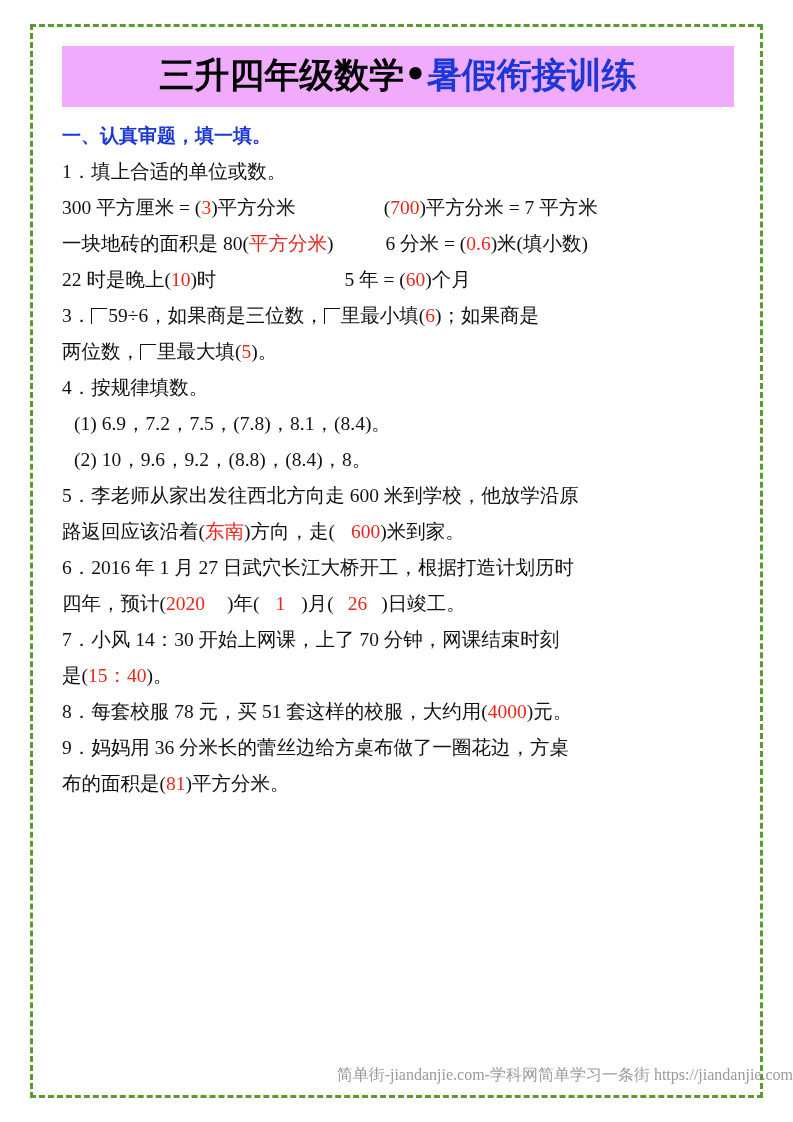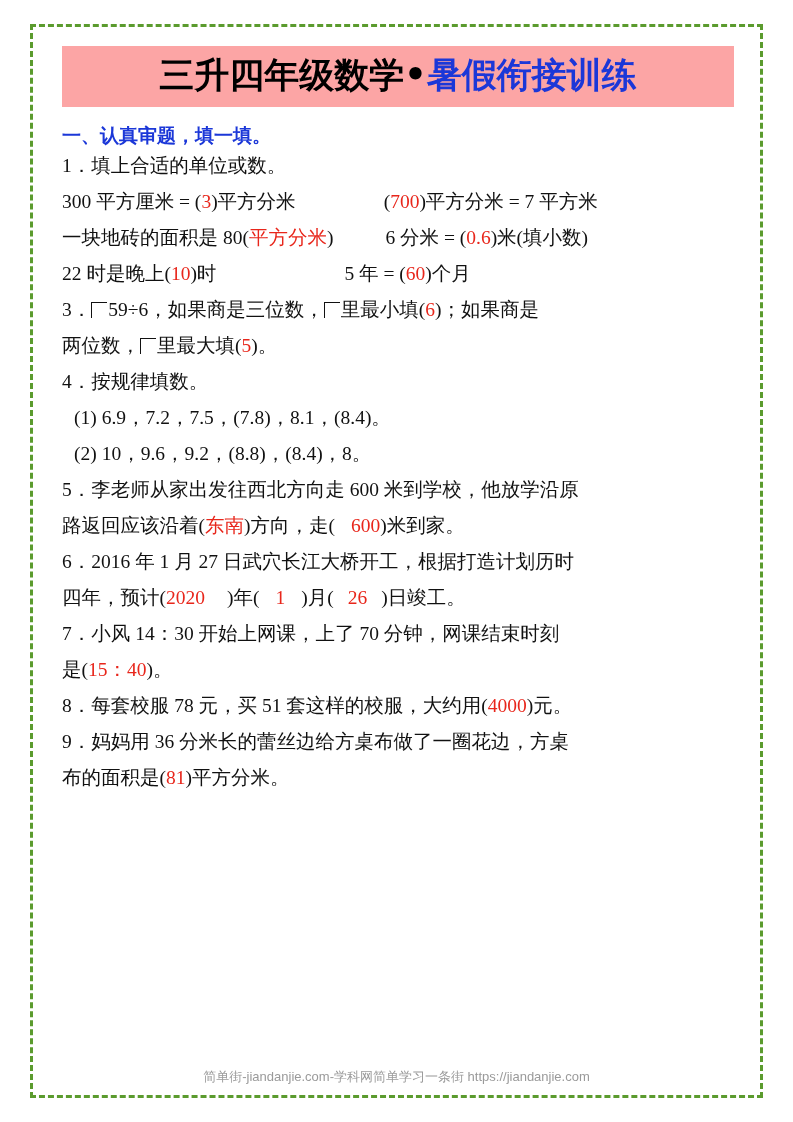--- a/index.html
+++ b/index.html
@@ -24,21 +24,21 @@
     border: 3px dashed #5b9b2e;
     box-sizing: border-box;
   }
   .content {
     position: absolute;
     left: 62px;
     top: 46px;
     width: 672px;
   }
   .title-bar {
-    background: #fca5a5;
+    background: #f0abfc;
     padding: 6px 8px 8px 8px;
     text-align: center;
     white-space: nowrap;
   }
   .title-bar .t1 {
     font-family: "DejaVu Sans", "Liberation Sans", sans-serif;
     font-weight: bold;
     font-size: 35px;
     color: #000000;
     letter-spacing: 0px;
@@ -48,20 +48,21 @@
     font-weight: bold;
     font-size: 35px;
     color: #1b37d8;
     letter-spacing: 0px;
   }
   .section-head {
     color: #1b37d8;
     font-weight: bold;
     font-size: 19px;
     margin-top: 16px;
+    margin-bottom: 6px;
     font-family: "DejaVu Sans", "Liberation Sans", sans-serif;
   }
   .q {
     font-size: 19.5px;
     line-height: 34px;
     margin: 0 0 2px 0;
     color: #111;
   }
   .q .red {
     color: #e8261b;
@@ -87,24 +88,24 @@
     height: 15px;
     margin-right: 1px;
     position: relative;
     top: 2px;
   }
   .footer {
     position: absolute;
     left: 0;
     right: 0;
     bottom: 36px;
-    text-align: center;
-    font-size: 13px;
+    text-align: right;
+    font-size: 16px;
     color: #9a9a9a;
-    font-family: Liberation Sans, sans-serif;
+    font-family: Liberation Serif, serif;
   }
   .blockline {
     white-space: nowrap;
   }
 </style>
 </head>
 <body>
 
 <div class="page-border"></div>
 

